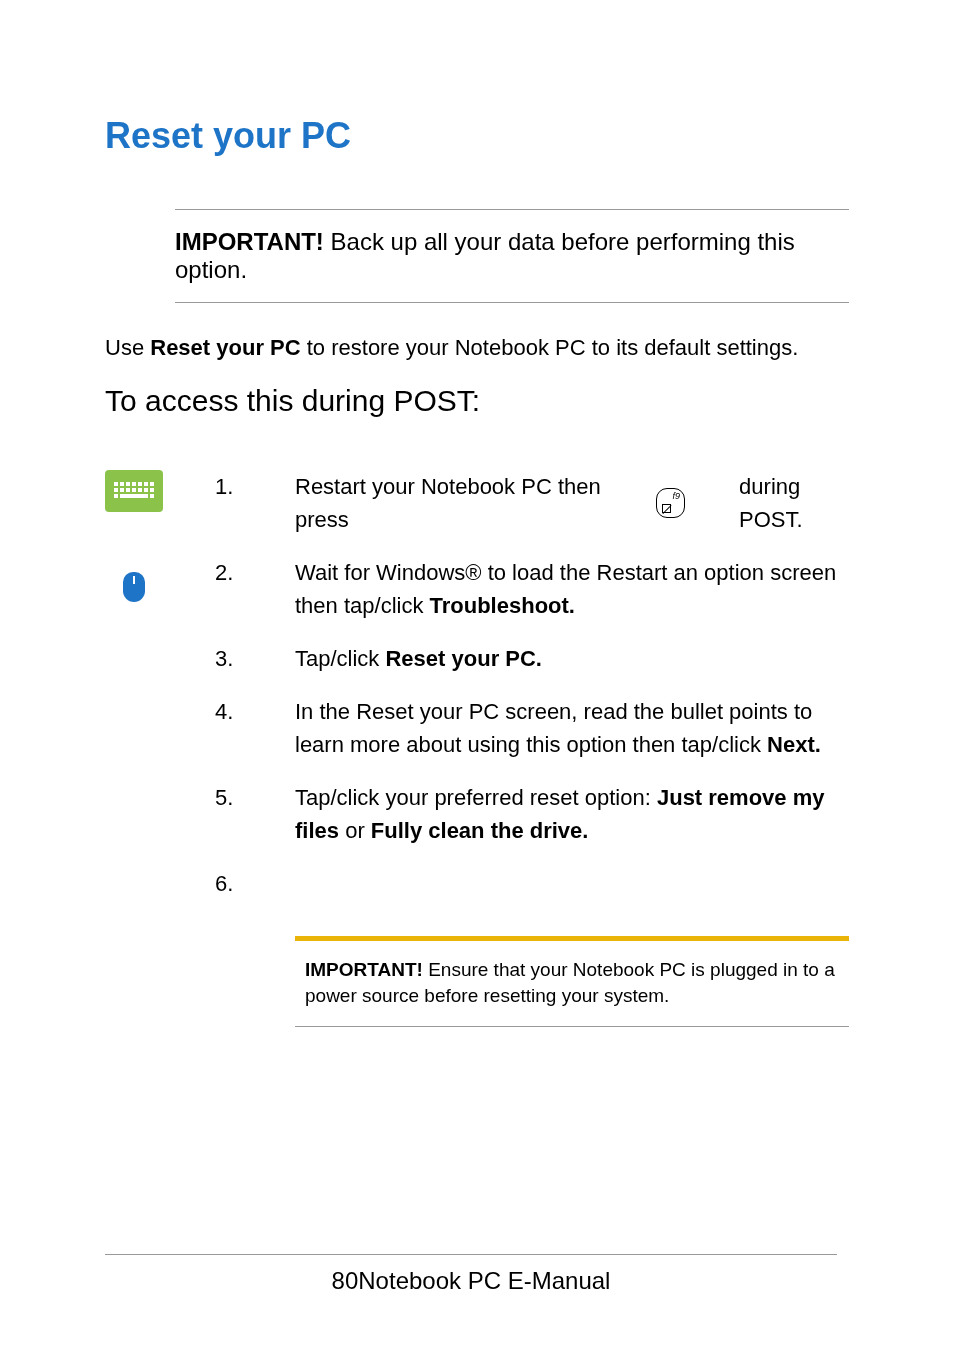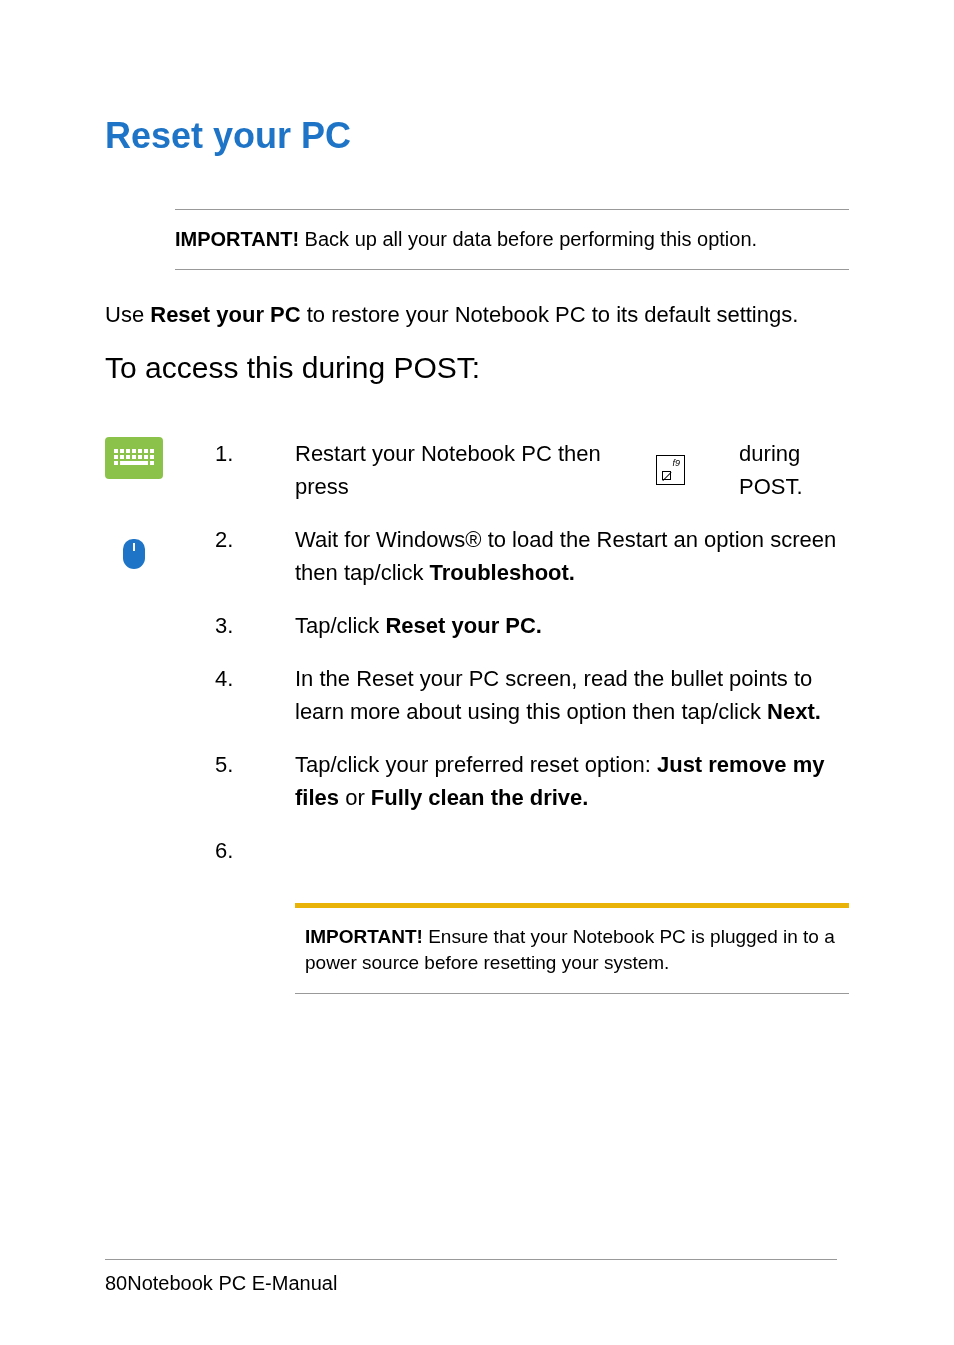--- a/index.html
+++ b/index.html
@@ -23,21 +23,21 @@
       font-size: 36px;
       font-weight: 700;
       margin-bottom: 52px;
     }
     .important-box {
       border-top: 1px solid #999;
       border-bottom: 1px solid #999;
       margin-left: 70px;
       padding: 18px 0 18px 0;
       margin-bottom: 30px;
-      font-size: 20px;
+      font-size: 24px;
     }
     .important-box .label {
       font-weight: 700;
     }
     .intro {
       font-size: 22px;
       margin-bottom: 20px;
       line-height: 1.4;
     }
     .intro .strong {
@@ -106,21 +106,21 @@
     }
     .step1-line {
       display: inline-flex;
       align-items: center;
       line-height: 1.5;
       gap: 48px;
     }
     .key-icon {
       display: inline-block;
       border: 1.5px solid #000;
-      border-radius: 0;
+      border-radius: 11px;
       width: 34px;
       height: 30px;
       position: relative;
       margin: 0 6px;
       vertical-align: middle;
     }
     .key-icon .f9 {
       position: absolute;
       top: 1px;
       right: 4px;
@@ -158,22 +158,22 @@
       font-weight: 700;
     }
     .footer {
       position: absolute;
       bottom: 50px;
       left: 105px;
       right: 117px;
       border-top: 1px solid #999;
       padding-top: 12px;
       display: flex;
-      justify-content: flex-start;
-      font-size: 20px;
+      justify-content: center;
+      font-size: 24px;
     }
   </style>
 </head>
 <body>
 
 <div class="page">
   <h1 class="heading">Reset your PC</h1>
 
   <div class="important-box">
     <span class="label">IMPORTANT!</span><span> Back up all your data before performing this option.</span>

